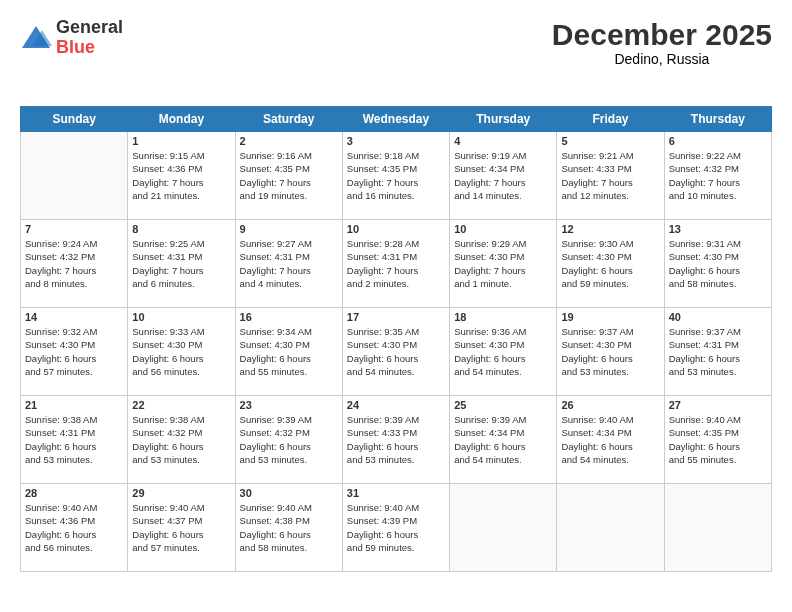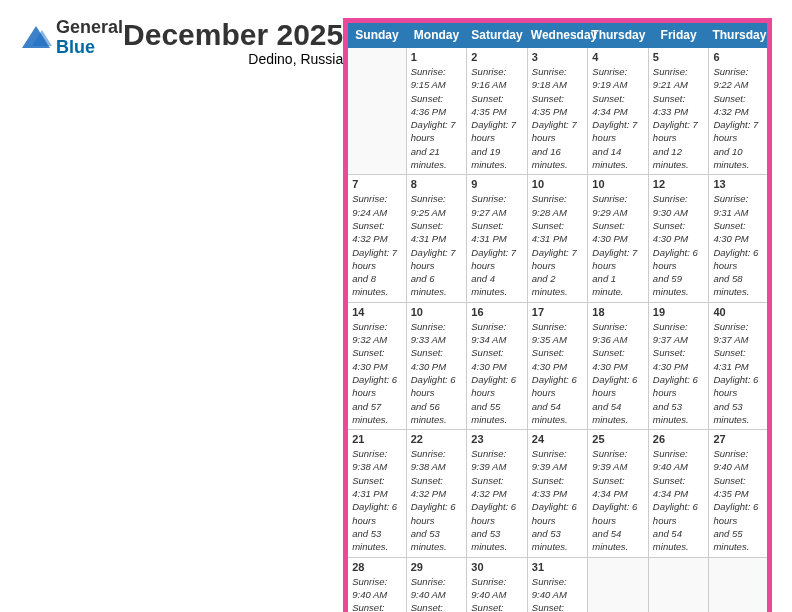--- a/index.html
+++ b/index.html
@@ -8,21 +8,21 @@
       background: #fff;
       width: 792px;
       height: 612px;
       overflow: hidden;
     }
     .page {
       width: 792px;
       height: 507px;
       padding: 18px 20px 12px 20px;
       display: flex;
-      flex-direction: row;
+      flex-direction: column;
     }
     .header {
       display: flex;
       justify-content: space-between;
       align-items: flex-start;
       margin-bottom: 10px;
     }
     .logo {
       display: flex;
       align-items: center;
@@ -33,46 +33,47 @@
       line-height: 1.1;
     }
     .logo-general {
       font-size: 18px;
       font-weight: bold;
       color: #333;
     }
     .logo-blue {
       font-size: 18px;
       font-weight: bold;
-      color: #0369a1;
+      color: #ef4444;
     }
     .logo-icon {
       width: 32px;
       height: 28px;
       margin-right: 4px;
     }
     .title-block {
-      text-align: right;
+      text-align: center;
     }
     .month-title {
       font-size: 30px;
       font-weight: bold;
       color: #333;
       line-height: 1.1;
     }
     .location {
       font-size: 14px;
       color: #000000;
     }
     .calendar {
       flex: 1;
-      border: 5px solid #ec4899;
+      border: 1px solid #ec4899;
       border-collapse: collapse;
       width: 100%;
       table-layout: fixed;
+      margin-top: 29px;
     }
     .calendar th {
       background-color: #2c7ab5;
       color: #fff;
       text-align: center;
       font-size: 12px;
       font-weight: bold;
       padding: 5px 3px;
       border: 1px solid #2c7ab5;
     }
@@ -89,21 +90,20 @@
       background: #f9f9f9;
     }
     .day-num {
       font-size: 11px;
       font-weight: bold;
       display: block;
       margin-bottom: 2px;
     }
     .day-detail {
       line-height: 1.4;
-      font-style: italic;
     }
   </style>
 </head>
 <body>
 
 <div class="page">
   <div class="header">
     <div class="logo">
       <svg class="logo-icon" viewBox="0 0 32 28" xmlns="http://www.w3.org/2000/svg">
         <polygon points="16,2 30,24 2,24" fill="#1a6bbf" opacity="0.85"></polygon>

